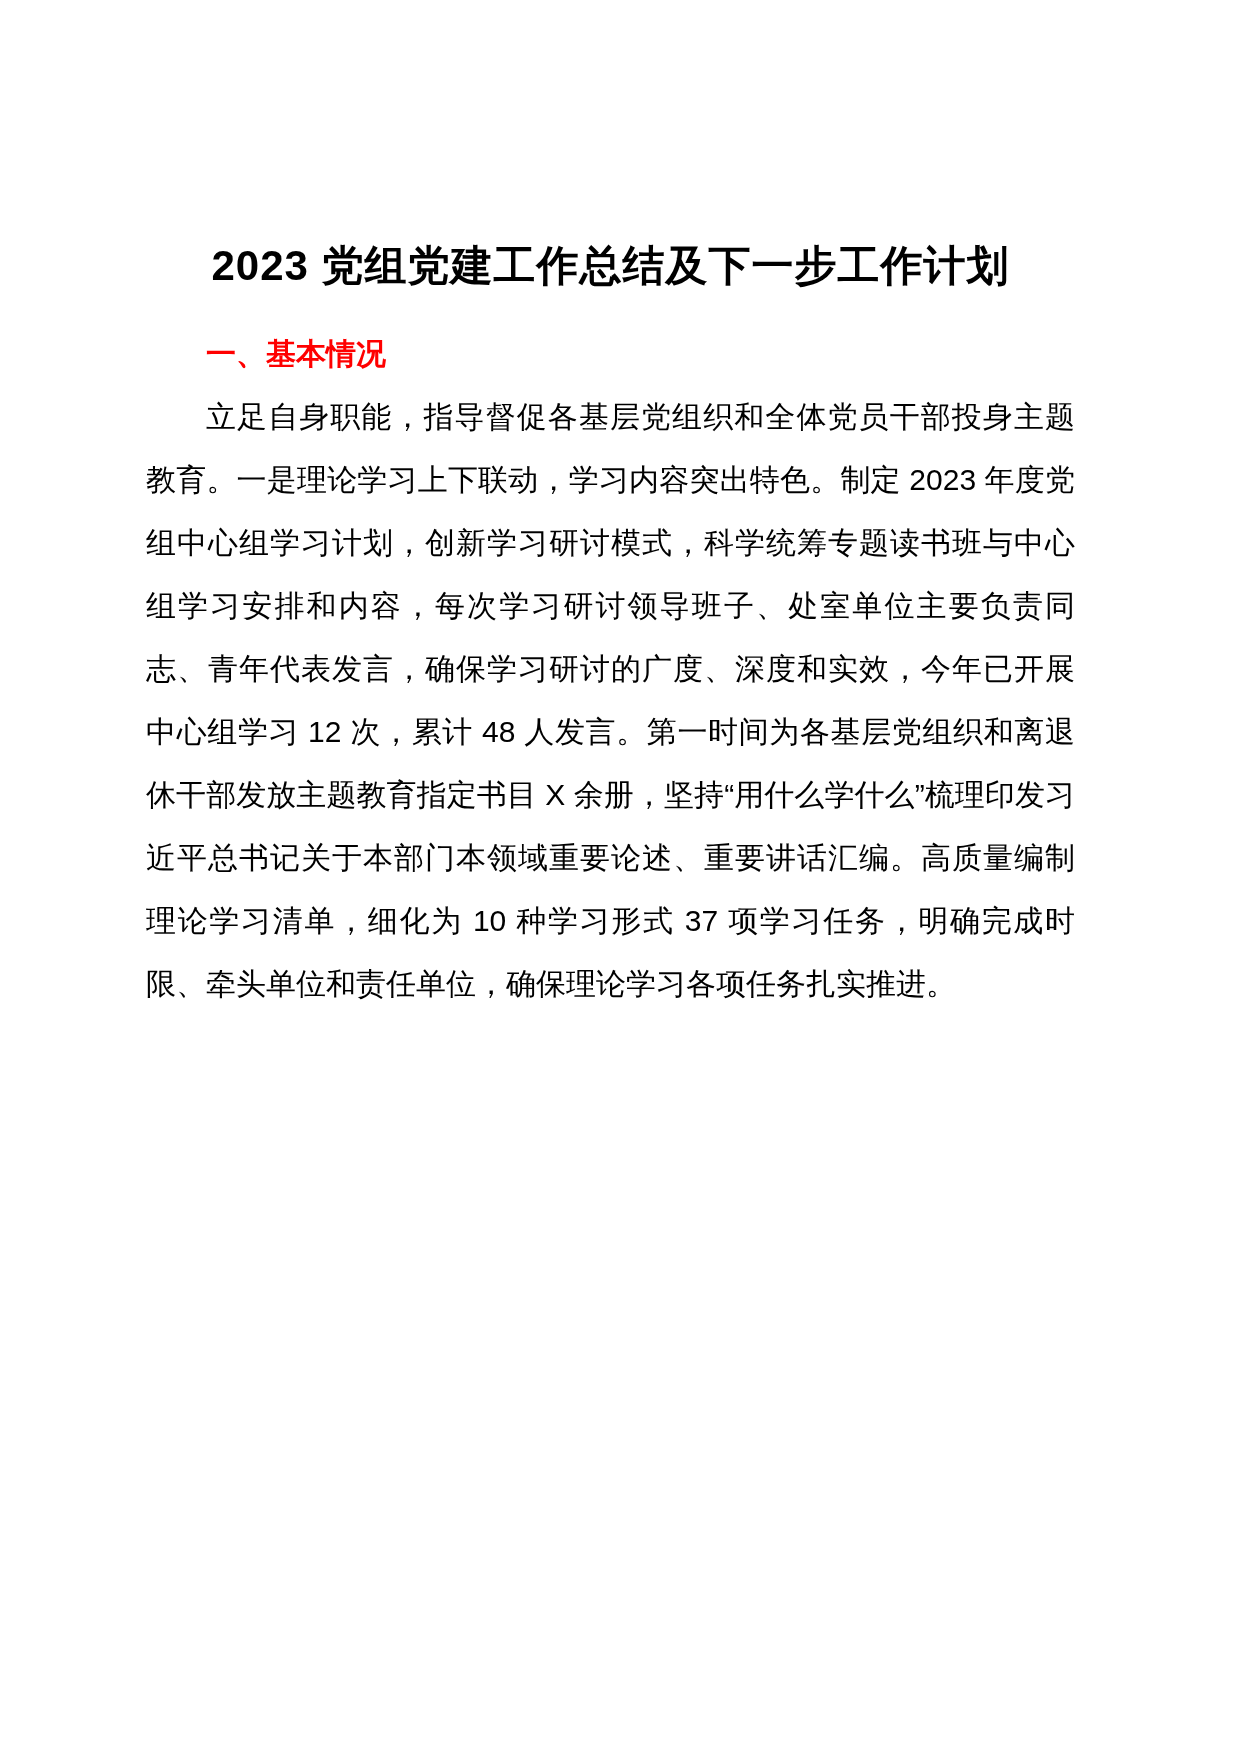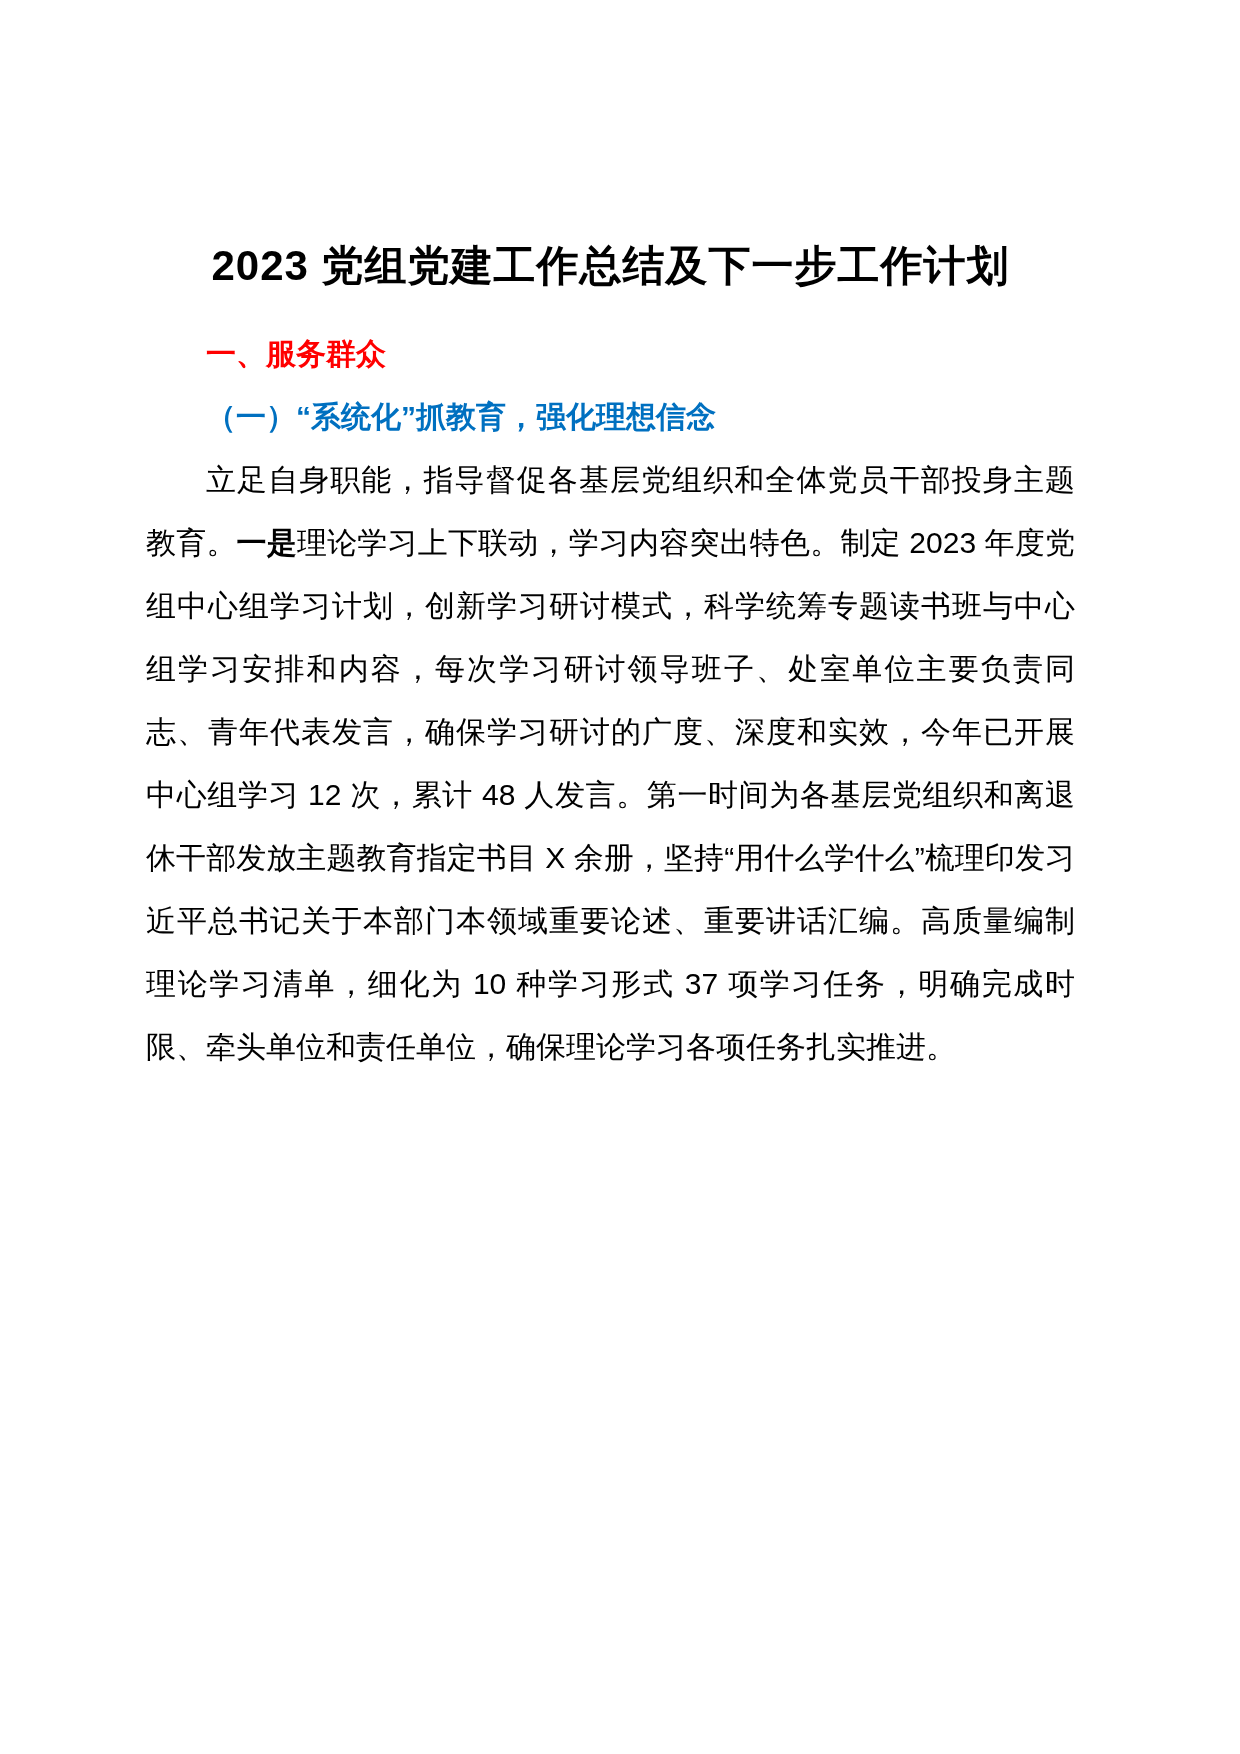--- a/index.html
+++ b/index.html
@@ -39,30 +39,29 @@
   }
   .heading-red {
     color: #ff0000;
     font-weight: 600;
   }
   .heading-blue {
     color: #0070c0;
     font-weight: 600;
   }
   .inline-bold {
-    font-weight: 700;
+    font-weight: 400;
   }
 </style>
 </head>
 <body>
 
 <div class="page">
 
   <h1 class="doc-title">2023 党组党建工作总结及下一步工作计划</h1>
 
 
-  <h2 class="heading-red">一、服务群众</h2>
+  <h2 class="heading-red">一、基本情况</h2>
 
-  <h3 class="heading-blue">（一）“系统化”抓教育，强化理想信念</h3>
 
   <p class="body-text"><span>立足自身职能，指导督促各基层党组织和全体党员干部投身主题教育。</span><strong class="inline-bold">一是</strong><span>理论学习上下联动，学习内容突出特色。制定 2023 年度党组中心组学习计划，创新学习研讨模式，科学统筹专题读书班与中心组学习安排和内容，每次学习研讨领导班子、处室单位主要负责同志、青年代表发言，确保学习研讨的广度、深度和实效，今年已开展中心组学习 12 次，累计 48 人发言。第一时间为各基层党组织和离退休干部发放主题教育指定书目 X 余册，坚持“用什么学什么”梳理印发习近平总书记关于本部门本领域重要论述、重要讲话汇编。高质量编制理论学习清单，细化为 10 种学习形式 37 项学习任务，明确完成时限、牵头单位和责任单位，确保理论学习各项任务扎实推进。</span></p>
 
 </div>
 
 </body></html>

